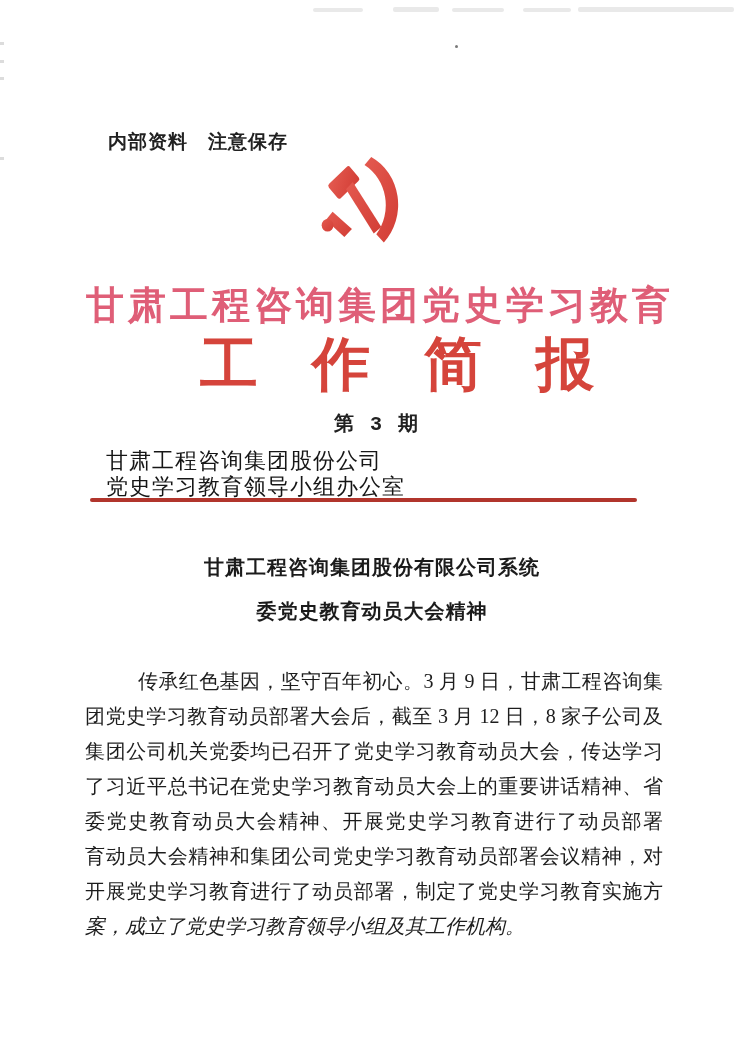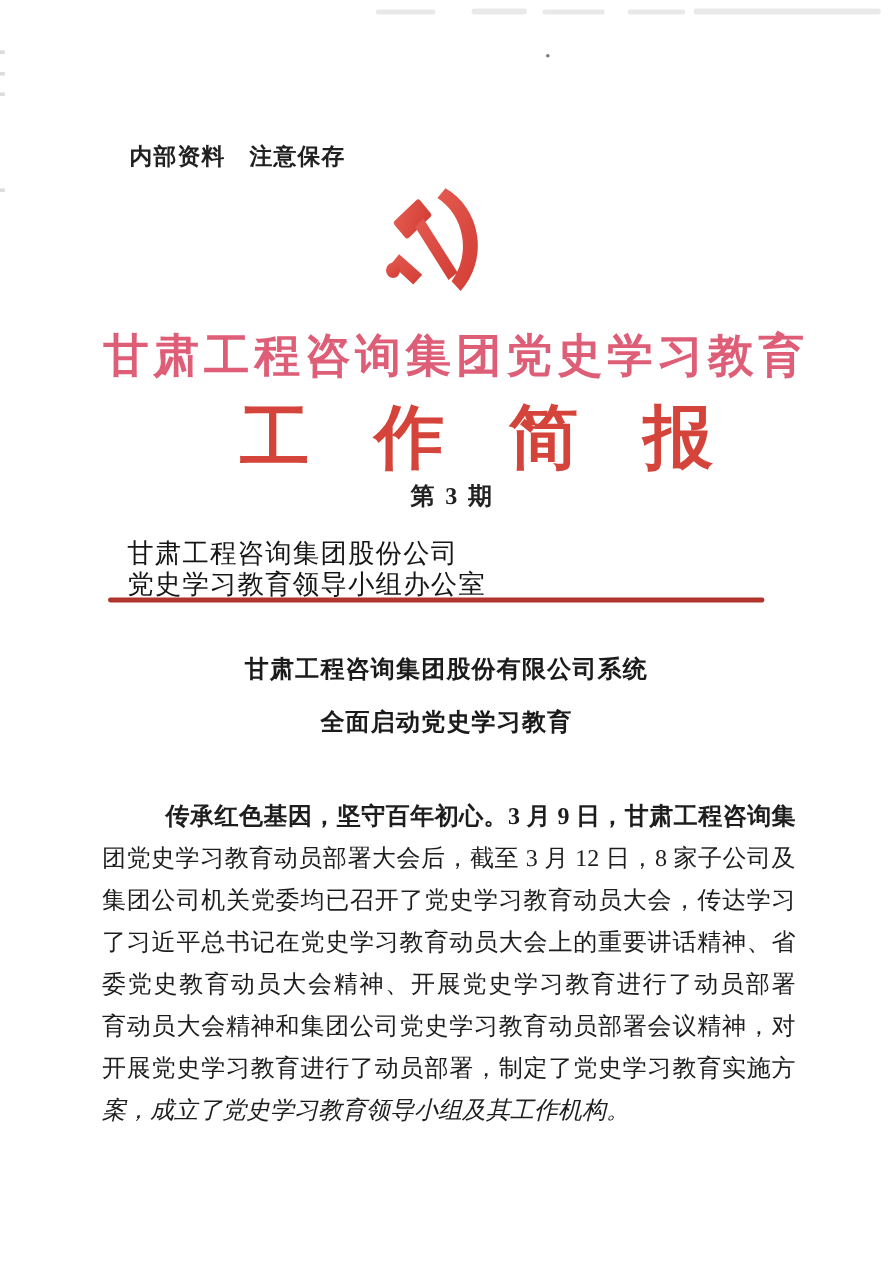--- a/index.html
+++ b/index.html
@@ -8,21 +8,21 @@
 
   #page {
     position: relative;
     width: 744px;
     height: 1052px;
     margin: 0 auto;
     background: #ffffff;
     overflow: hidden;
   }
 
-  .hei { font-family: Liberation Serif, serif; font-weight: bold; }
+  .hei { font-family: Liberation Mono, monospace; font-weight: bold; margin-top: 11px; }
   .kai { font-family: "Liberation Serif", serif; }
 
   
   .artifact { position: absolute; pointer-events: none; }
   .smudge { background: #e9e9e9; border-radius: 2px; }
   .tick { background: #dcdcdc; }
   .dot { background: #7a7a7a; border-radius: 50%; }
 
   .classification {
     position: absolute;
@@ -109,21 +109,21 @@
     position: absolute;
     left: 85px; top: 664px;
     width: 578px;
     font-size: 20px; line-height: 35px;
     color: #1d1d1d;
   }
   .body-line {
     text-align: justify;
     text-align-last: justify;
   }
-  .body-line:first-child { text-indent: 53px; font-weight: bold; }
+  .body-line:first-child { text-indent: 53px; }
   .body-line:last-child { text-align-last: left; font-style: italic; }
 </style>
 </head>
 <body>
 
 <div id="page">
 
   <div class="artifact smudge" style="left:313px; top:8px; width:50px; height:4px;"></div>
   <div class="artifact smudge" style="left:393px; top:7px; width:46px; height:5px;"></div>
   <div class="artifact smudge" style="left:452px; top:8px; width:52px; height:4px;"></div>
@@ -170,21 +170,21 @@
   <div class="issuer kai">
     <div>甘肃工程咨询集团股份公司</div>
     <div>党史学习教育领导小组办公室</div>
   </div>
 
 
   <div class="redline"></div>
 
   <div class="headline hei">
     <div>甘肃工程咨询集团股份有限公司系统</div>
-    <div>全面启动党史学习教育</div>
+    <div>委党史教育动员大会精神</div>
   </div>
 
   <div class="article-body kai">
       <div class="body-line">传承红色基因，坚守百年初心。3 月 9 日，甘肃工程咨询集</div>
       <div class="body-line">团党史学习教育动员部署大会后，截至 3 月 12 日，8 家子公司及</div>
       <div class="body-line">集团公司机关党委均已召开了党史学习教育动员大会，传达学习</div>
       <div class="body-line">了习近平总书记在党史学习教育动员大会上的重要讲话精神、省</div>
       <div class="body-line">委党史教育动员大会精神、开展党史学习教育进行了动员部署</div>
       <div class="body-line">育动员大会精神和集团公司党史学习教育动员部署会议精神，对</div>
       <div class="body-line">开展党史学习教育进行了动员部署，制定了党史学习教育实施方</div>

